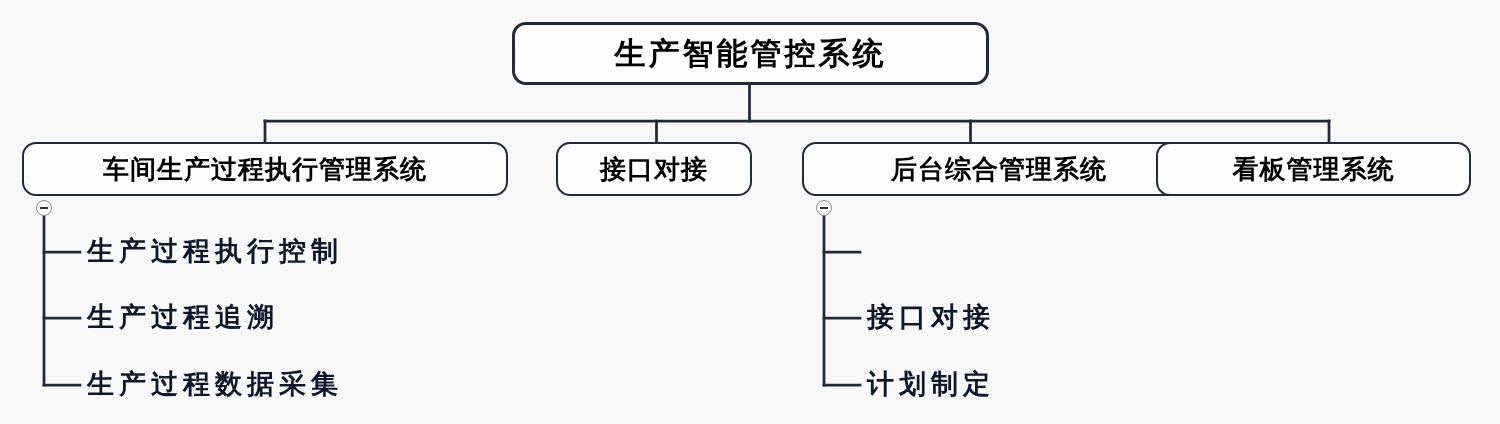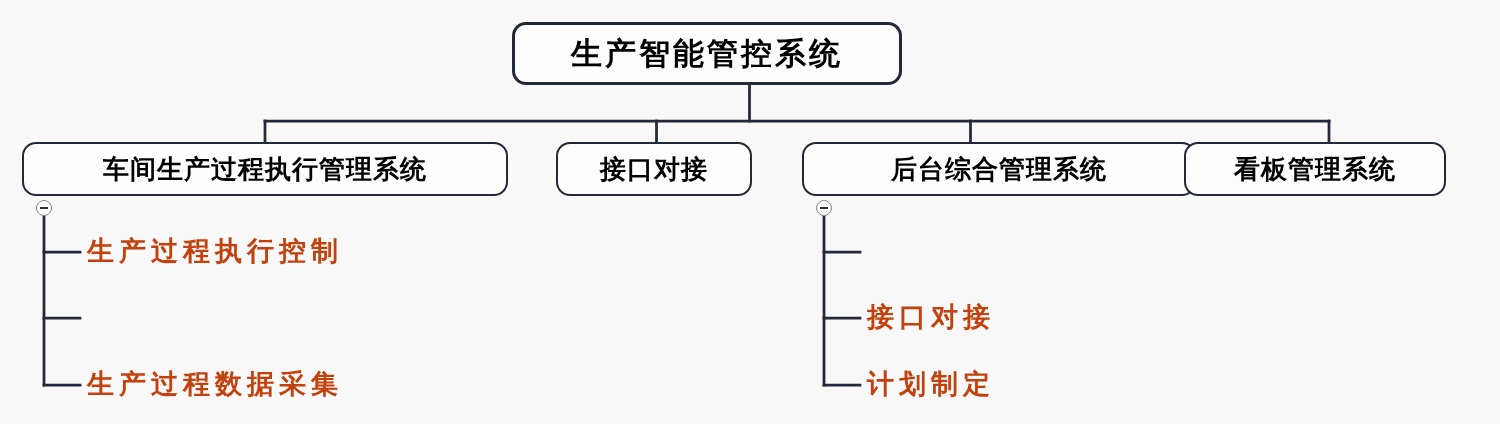--- a/index.html
+++ b/index.html
@@ -30,34 +30,34 @@
     border: 2.5px solid #232938;
     border-radius: 14px;
     display: flex;
     align-items: center;
     justify-content: center;
     color: #000;
     font-weight: 700;
     white-space: nowrap;
   }
   .node.root {
-    left: 512px; top: 22px; width: 390px; height: 63px;
+    left: 512px; top: 22px; width: 477px; height: 63px;
     border-width: 3px;
     font-size: 31px;
     letter-spacing: 3px;
   }
   .node.child {
     top: 142px; height: 54px;
     font-size: 26px;
     letter-spacing: 1px;
   }
   .node.c1 { left: 22px;   width: 486px; }
   .node.c2 { left: 556px;  width: 196px; }
   .node.c3 { left: 802px;  width: 394px; }
-  .node.c4 { left: 1184px; width: 262px; }
+  .node.c4 { left: 1156px; width: 315px; }
 
   .collapse-btn {
     position: absolute;
     box-sizing: border-box;
     width: 16px; height: 16px;
     border: 1.5px solid #8a8a8a;
     border-radius: 50%;
     background: #fbfbfb;
     display: flex;
     align-items: center;
@@ -67,21 +67,21 @@
   .collapse-btn .minus-bar {
     width: 8px; height: 2.2px;
     background: #2e2e2e;
   }
   .collapse-left  { left: 36px;  top: 200px; }
   .collapse-right { left: 816px; top: 200px; }
 
   .leaf {
     position: absolute;
     transform: translateY(-52%);
-    color: #c2410c;
+    color: #0f172a;
     font-weight: 700;
     font-size: 27px;
     letter-spacing: 5px;
     white-space: nowrap;
   }
   .leaf.lcol { left: 87px; }
   .leaf.rcol { left: 867px; }
   .row1 { top: 252px; }
   .row2 { top: 318px; }
   .row3 { top: 385px; }
@@ -133,18 +133,19 @@
   </div>
 
   <div class="collapse-btn collapse-left">
     <div class="minus-bar"></div>
   </div>
   <div class="collapse-btn collapse-right">
     <div class="minus-bar"></div>
   </div>
 
   <div class="leaf lcol row1">生产过程执行控制</div>
+  <div class="leaf lcol row2">生产过程追溯</div>
   <div class="leaf lcol row3">生产过程数据采集</div>
 
   <div class="leaf rcol row2">接口对接</div>
   <div class="leaf rcol row3">计划制定</div>
 
 </div>
 
 </body></html>

